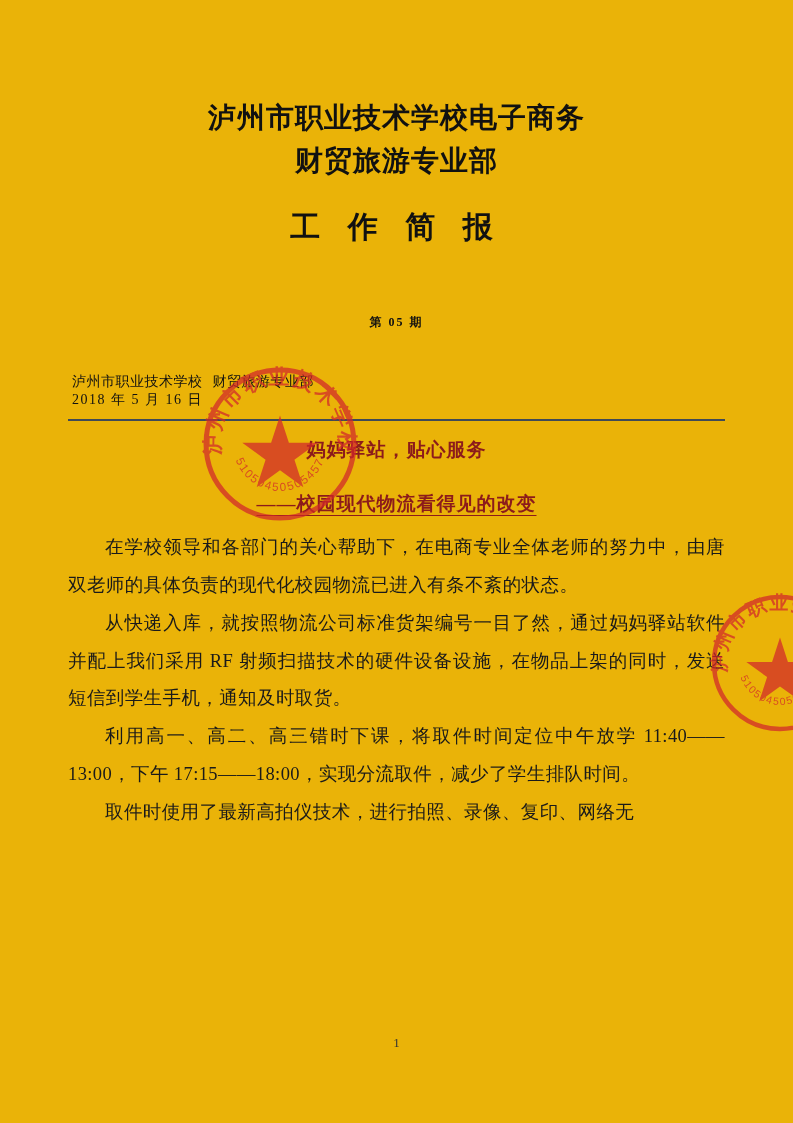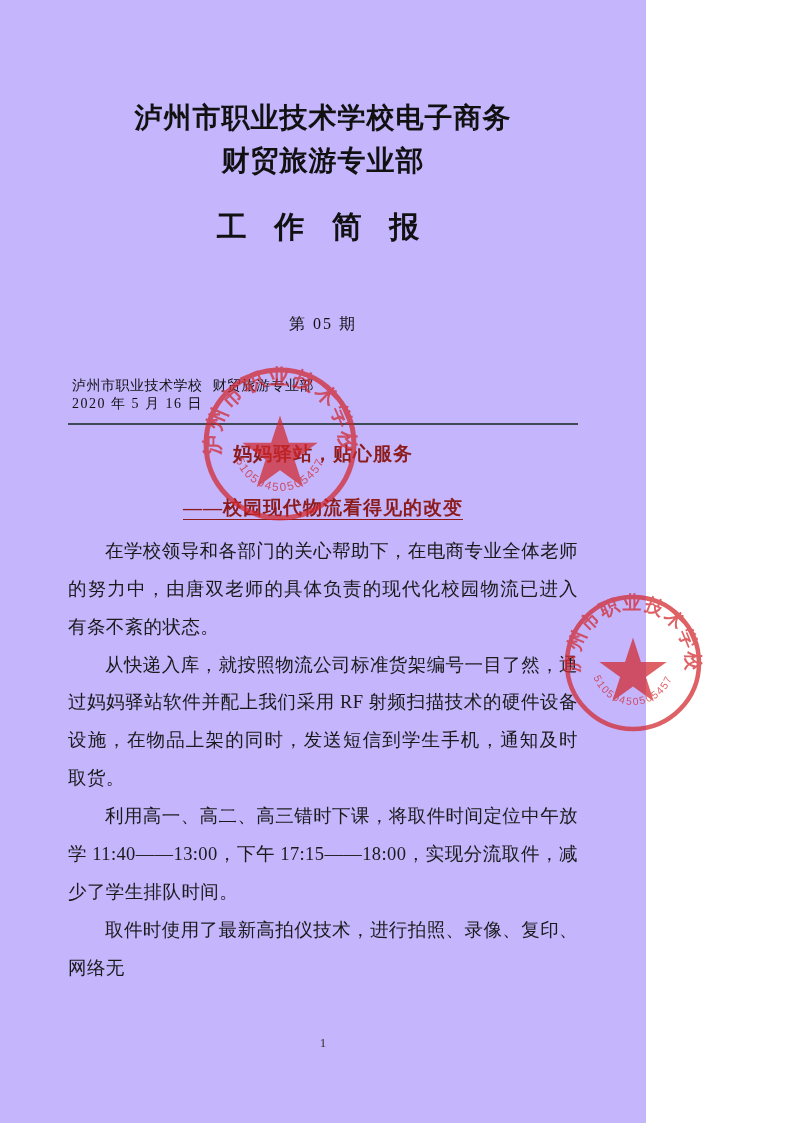--- a/index.html
+++ b/index.html
@@ -10,25 +10,25 @@
     width: 793px;
     height: 1123px;
     background: #ffffff;
     font-family: "Liberation Serif", "DejaVu Serif", serif;
     color: #1a1a1a;
     overflow: hidden;
     position: relative;
   }
   .page {
     position: relative;
-    width: 646px;
+    width: 793px;
     height: 1123px;
     box-sizing: border-box;
     padding: 0 68px;
-    background: #c4b5fd;
+    background: #eab308;
   }
 
   
   .masthead {
     padding-top: 96px;
     text-align: center;
   }
   .masthead .line1,
   .masthead .line2 {
     font-family: "Liberation Serif", "DejaVu Serif", serif;
@@ -42,22 +42,22 @@
     font-family: "Liberation Serif", "DejaVu Serif", serif;
     font-weight: bold;
     font-size: 30px;
     letter-spacing: 10px;
     color: #111;
     margin-top: 24px;
   }
 
   .issue {
     text-align: center;
-    font-size: 16px;
-    font-weight: normal;
+    font-size: 12px;
+    font-weight: bold;
     letter-spacing: 2px;
     margin-top: 66px;
     color: #111;
   }
 
   
   .meta-row {
     display: flex;
     justify-content: space-between;
     align-items: baseline;
@@ -162,21 +162,21 @@
     <div class="line2">财贸旅游专业部</div>
     <div class="line3">工 作 简 报</div>
   </div>
 
   <div class="issue">第 05 期</div>
 
   <div class="meta-row">
     <div class="meta-left">
       <span>泸州市职业技术学校</span><span class="dept">财贸旅游专业部</span>
     </div>
-    <div class="meta-right">2020 年 5 月 16 日</div>
+    <div class="meta-right">2018 年 5 月 16 日</div>
   </div>
 
   <div class="rule"></div>
 
   <div class="article-title">妈妈驿站，贴心服务</div>
   <div class="article-subtitle">——校园现代物流看得见的改变</div>
 
   <div class="body-text">
     <p>在学校领导和各部门的关心帮助下，在电商专业全体老师的努力中，由唐双老师的具体负责的现代化校园物流已进入有条不紊的状态。</p>
     <p>从快递入库，就按照物流公司标准货架编号一目了然，通过妈妈驿站软件并配上我们采用 RF 射频扫描技术的硬件设备设施，在物品上架的同时，发送短信到学生手机，通知及时取货。</p>

